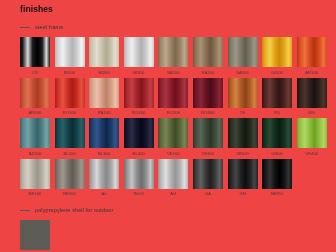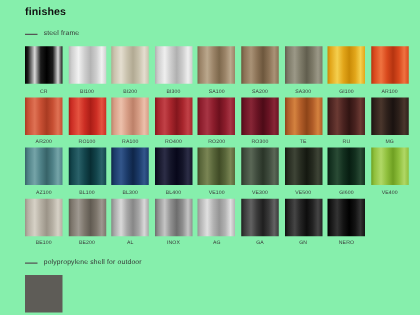--- a/index.html
+++ b/index.html
@@ -6,21 +6,21 @@
   html, body {
     margin: 0; padding: 0;
     width: 336px; height: 252px;
     background: #ffffff;
     font-family: "Liberation Sans", sans-serif;
     overflow: hidden;
   }
   #sheet {
     position: relative;
     width: 336px; height: 252px;
-    background: #86efac;
+    background: #ef4444;
     padding: 0;
   }
   .page-title {
     position: absolute;
     left: 20px; top: 4px;
     font-size: 8.5px;
     font-weight: bold;
     color: #111111;
     letter-spacing: 0.1px;
   }

